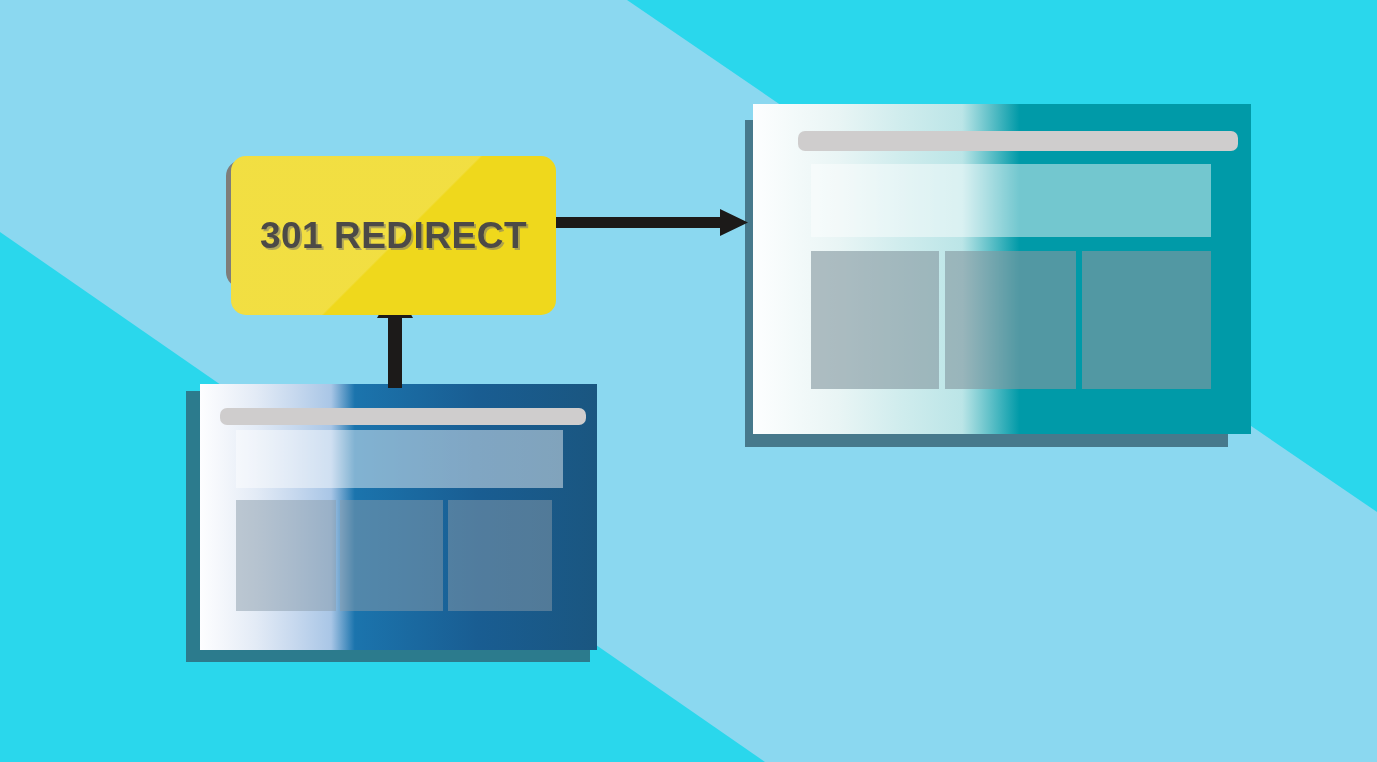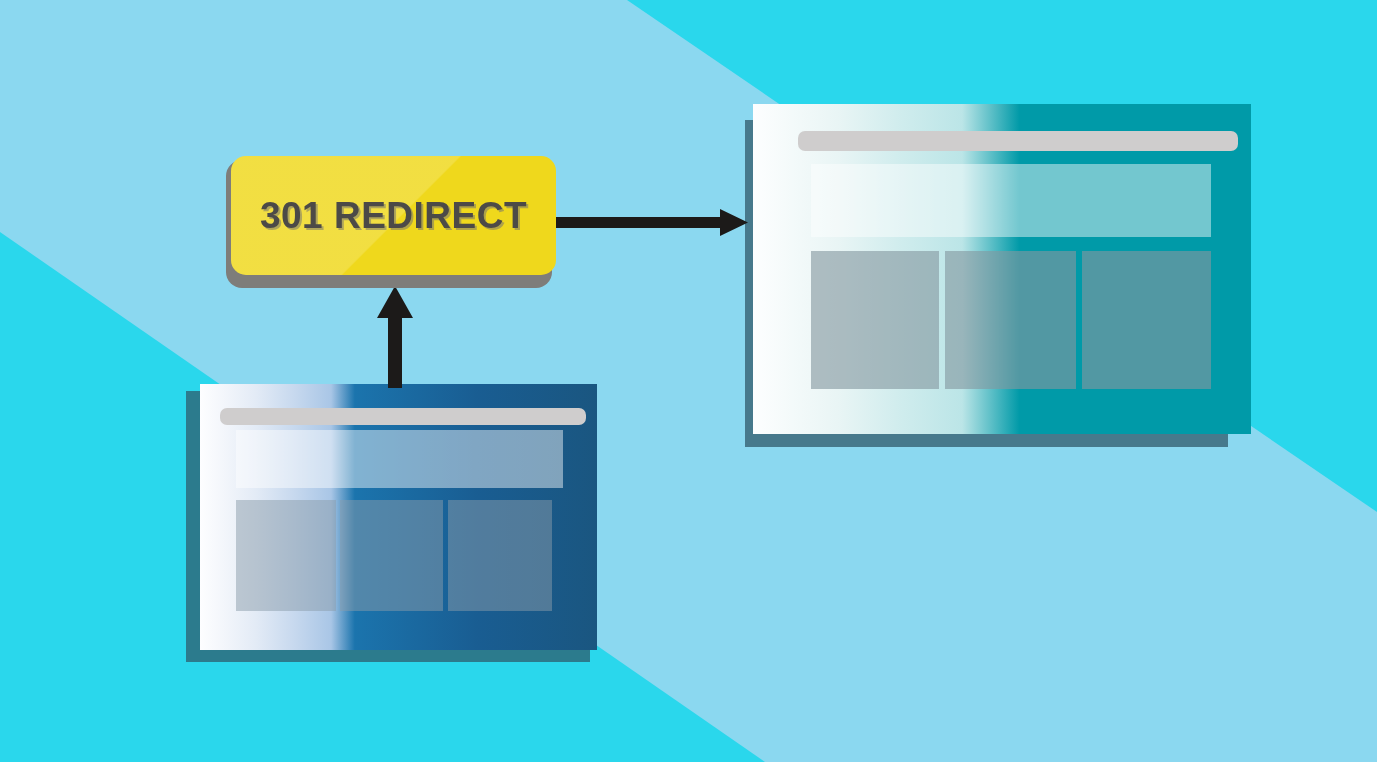--- a/index.html
+++ b/index.html
@@ -135,21 +135,21 @@
   #badge-shadow {
     position: absolute;
     left: 226px; top: 160px;
     width: 326px; height: 128px;
     border-radius: 16px;
     background: #7e7d7a;
   }
   #badge {
     position: absolute;
     left: 231px; top: 156px;
-    width: 325px; height: 119px;
+    width: 325px; height: 159px;
     border-radius: 15px;
     background: #efd81c;
     overflow: hidden;
   }
   #badge .gloss {
     position: absolute;
     inset: 0;
     background: linear-gradient(-45deg,
         rgba(255,255,255,0) 0%,
         rgba(255,255,255,0) 48%,

